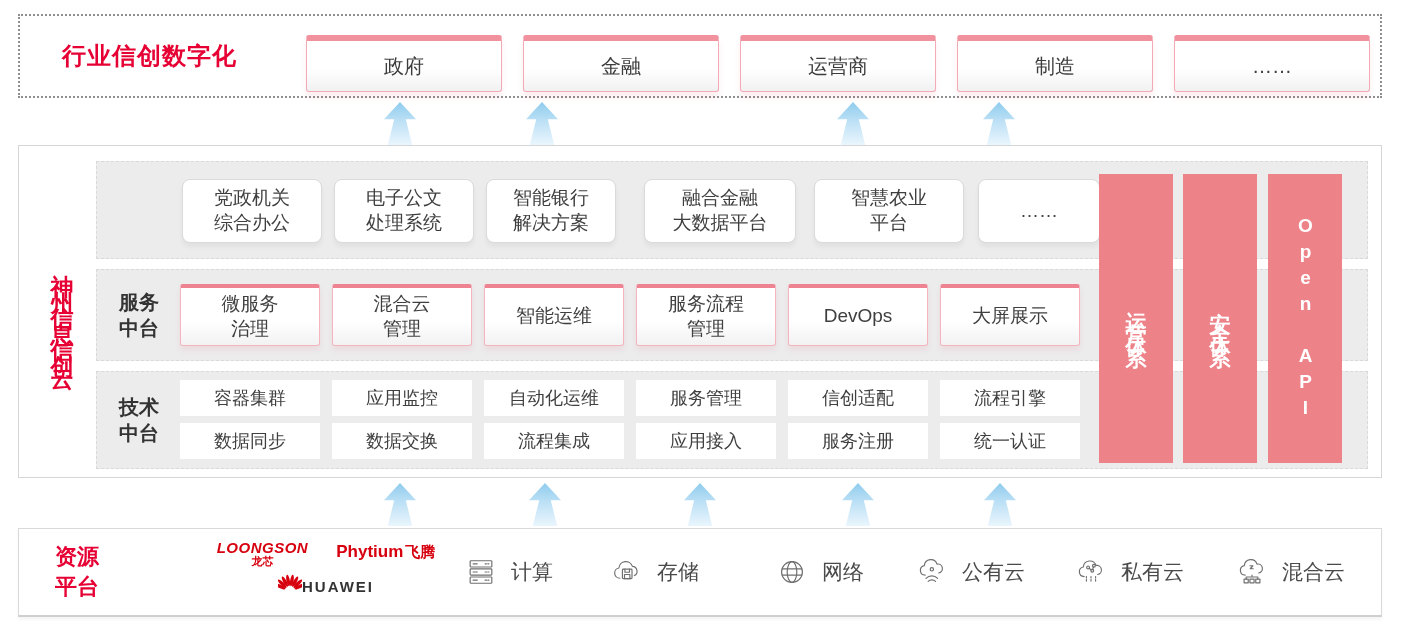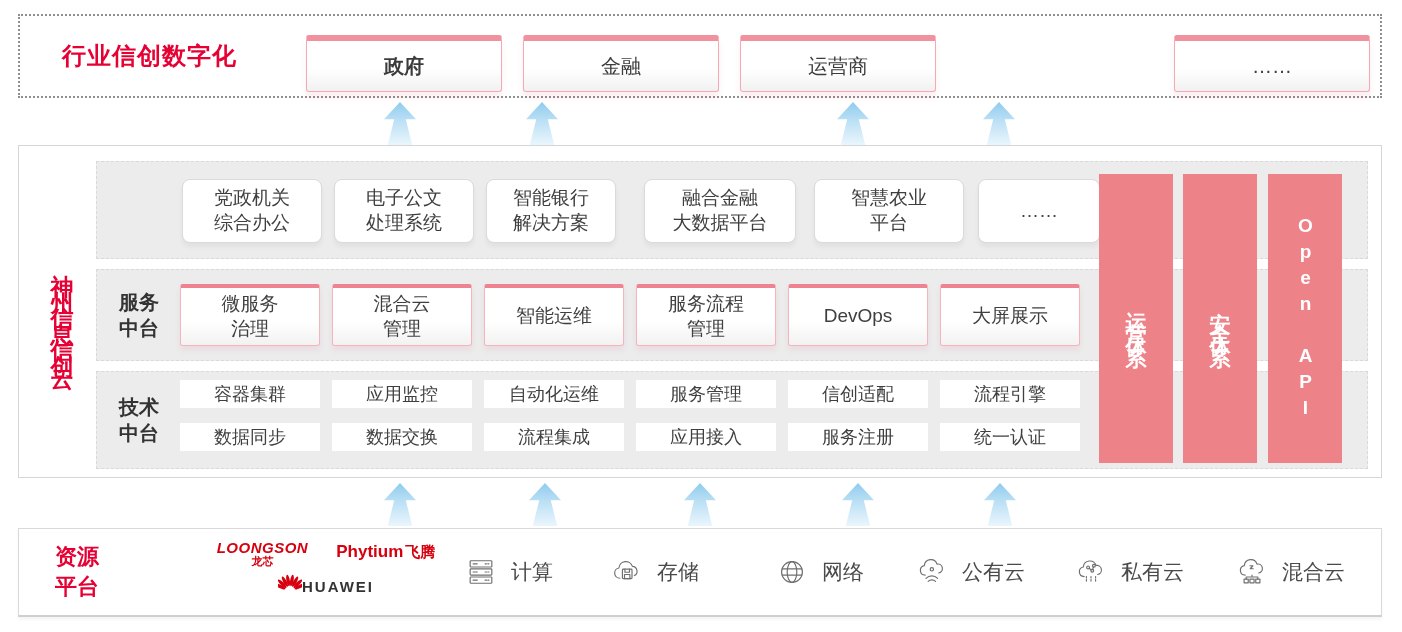--- a/index.html
+++ b/index.html
@@ -10,21 +10,21 @@
   .dotted-banner{position:absolute;left:18px;top:14px;width:1364px;height:84px;
                  border:2px dotted #8f8f8f;box-sizing:border-box;}
   .banner-title{position:absolute;left:42px;top:0;height:100%;display:flex;align-items:center;
                 font-size:24px;font-weight:bold;color:#e60033;letter-spacing:1px;}
   .banner-card{position:absolute;top:19px;width:196px;height:57px;box-sizing:border-box;
                background:linear-gradient(180deg,#ffffff 55%,#f1f1f1 100%);
                border:1px solid #f3aab6;border-top:6px solid #f2919e;border-radius:3px;
                box-shadow:0 6px 7px rgba(230,0,51,.07);
                display:flex;align-items:center;justify-content:center;
                font-size:20px;color:#3c3c3c;}
-  .bc0{left:286px;font-weight:bold;} .bc1{left:503px;} .bc2{left:720px;} .bc3{left:937px;} .bc4{left:1154px;}
+  .bc0{left:286px;} .bc1{left:503px;} .bc2{left:720px;} .bc3{left:937px;} .bc4{left:1154px;}
 
   
   .arrow{position:absolute;width:34px;height:43px;
          background:linear-gradient(180deg,#8fccee 0%,#badff5 42%,#eaf6fd 100%);
          clip-path:polygon(50% 0,97% 40%,67% 40%,86% 100%,14% 100%,33% 40%,3% 40%);}
   .cap-label{position:absolute;left:608px;top:104px;width:200px;text-align:center;
              font-size:21px;font-weight:bold;color:#44b8e8;}
 
   
   .main-box{position:absolute;left:18px;top:145px;width:1364px;height:333px;box-sizing:border-box;
@@ -47,21 +47,21 @@
             font-size:19px;color:#3f3f3f;line-height:1.3;white-space:pre-line;}
   .ca0{left:85px;width:140px;} .ca1{left:237px;width:140px;} .ca2{left:389px;width:130px;}
   .ca3{left:547px;width:152px;} .ca4{left:717px;width:150px;} .ca5{left:881px;width:122px;}
   .card-svc{position:absolute;top:14px;width:140px;height:62px;box-sizing:border-box;
             background:linear-gradient(180deg,#ffffff 58%,#f2f2f2 100%);
             border:1px solid #f5b5bf;border-top:4px solid #ef8290;border-radius:3px;
             box-shadow:0 4px 6px rgba(230,0,51,.08);
             display:flex;align-items:center;justify-content:center;text-align:center;
             font-size:19px;color:#3f3f3f;line-height:1.3;white-space:pre-line;}
   .cs0{left:83px;} .cs1{left:235px;} .cs2{left:387px;} .cs3{left:539px;} .cs4{left:691px;} .cs5{left:843px;}
-  .tech-box{position:absolute;width:140px;height:28px;background:#fff;
+  .tech-box{position:absolute;width:140px;height:36px;background:#fff;
             display:flex;align-items:center;justify-content:center;
             font-size:18px;color:#3f3f3f;}
   .tr1{top:8px;} .tr2{top:51px;}
   .tc0{left:83px;} .tc1{left:235px;} .tc2{left:387px;} .tc3{left:539px;} .tc4{left:691px;} .tc5{left:843px;}
   .pillar{position:absolute;top:28px;width:74px;height:289px;background:#ee8289;
           display:flex;align-items:center;justify-content:center;
           writing-mode:vertical-lr;text-orientation:upright;
           color:#fff;font-weight:bold;font-size:21px;letter-spacing:12px;}
   .pl0{left:1080px;} .pl1{left:1164px;} .pl2{left:1249px;font-size:19px;letter-spacing:5px;}
 
@@ -89,20 +89,21 @@
 </head>
 <body>
 
 <div class="stage">
 
   <div class="dotted-banner">
     <div class="banner-title">行业信创数字化</div>
     <div class="banner-card bc0">政府</div>
     <div class="banner-card bc1">金融</div>
     <div class="banner-card bc2">运营商</div>
+    <div class="banner-card bc3">制造</div>
     <div class="banner-card bc4">……</div>
   </div>
 
   <div class="arrow" style="left:383px;top:102px;"></div>
   <div class="arrow" style="left:525px;top:102px;"></div>
   <div class="arrow" style="left:836px;top:102px;"></div>
   <div class="arrow" style="left:982px;top:102px;"></div>
 
   <div class="main-box">
     <div class="side-title">神州信息信创云</div>

